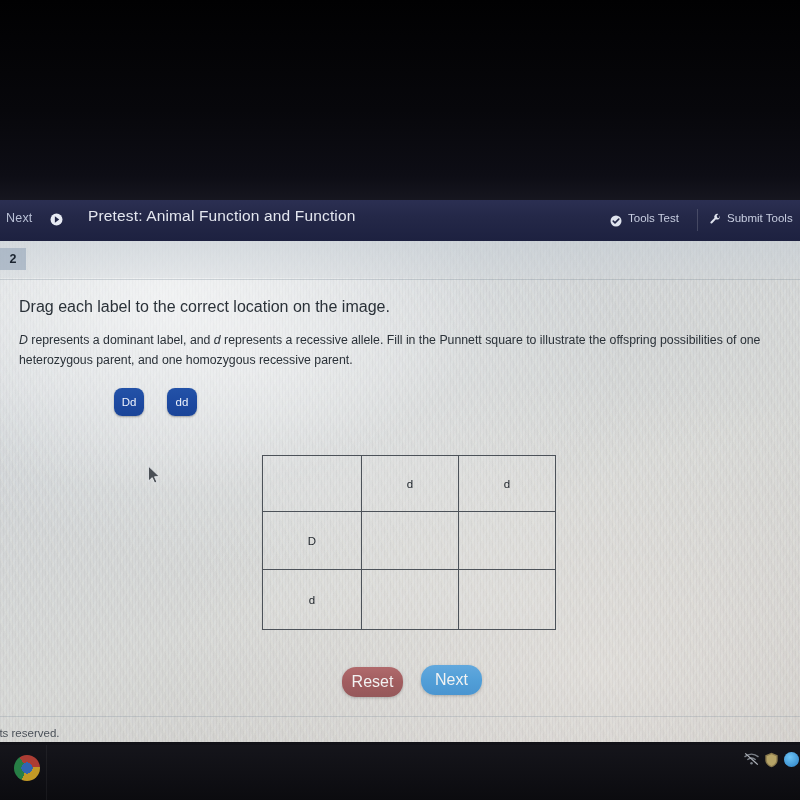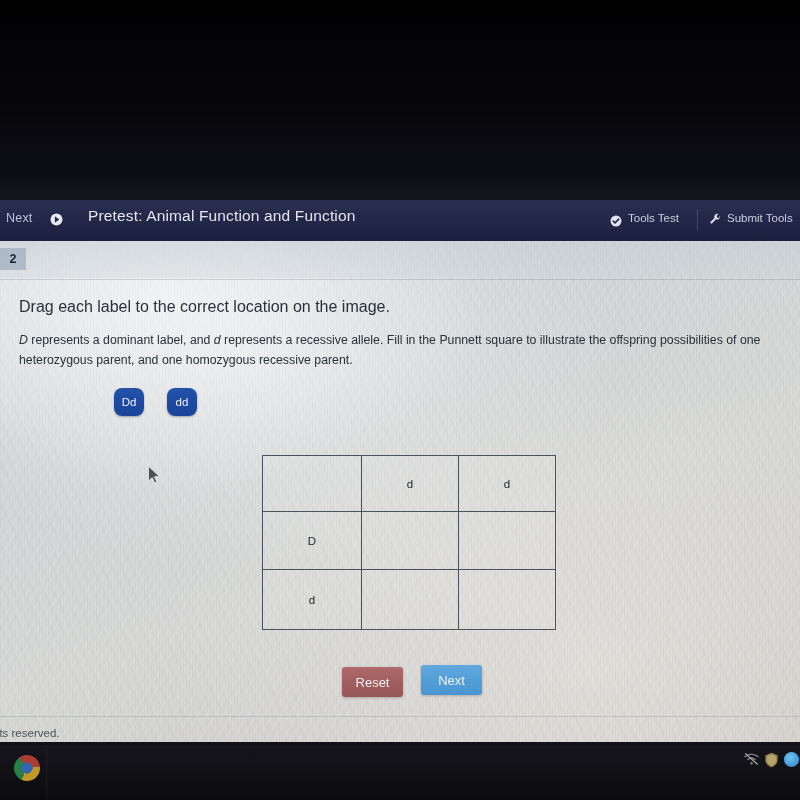--- a/index.html
+++ b/index.html
@@ -227,25 +227,25 @@
     color: #23292f;
     background: rgba(255,255,255,0.06);
   }
   .punnett .cell:nth-child(3n+1) { border-left: 1px solid #4c5259; }
   .punnett .cell:nth-child(-n+3) { border-top: 1px solid #4c5259; }
 
   
   .btn {
     position: absolute;
     height: 30px;
-    border-radius: 3px;
+    border-radius: 14px;
     display: flex;
     align-items: center;
     justify-content: center;
-    font-size: 13px;
+    font-size: 16px;
     color: #f2f2f2;
     z-index: 6;
     box-shadow: 0 1px 3px rgba(0,0,0,0.22);
   }
   .btn-reset {
     left: 342px; top: 467px;
     width: 61px;
     background: linear-gradient(180deg,#b06a6c 0%,#a15d5f 50%,#95585a 100%);
   }
   .btn-next {

